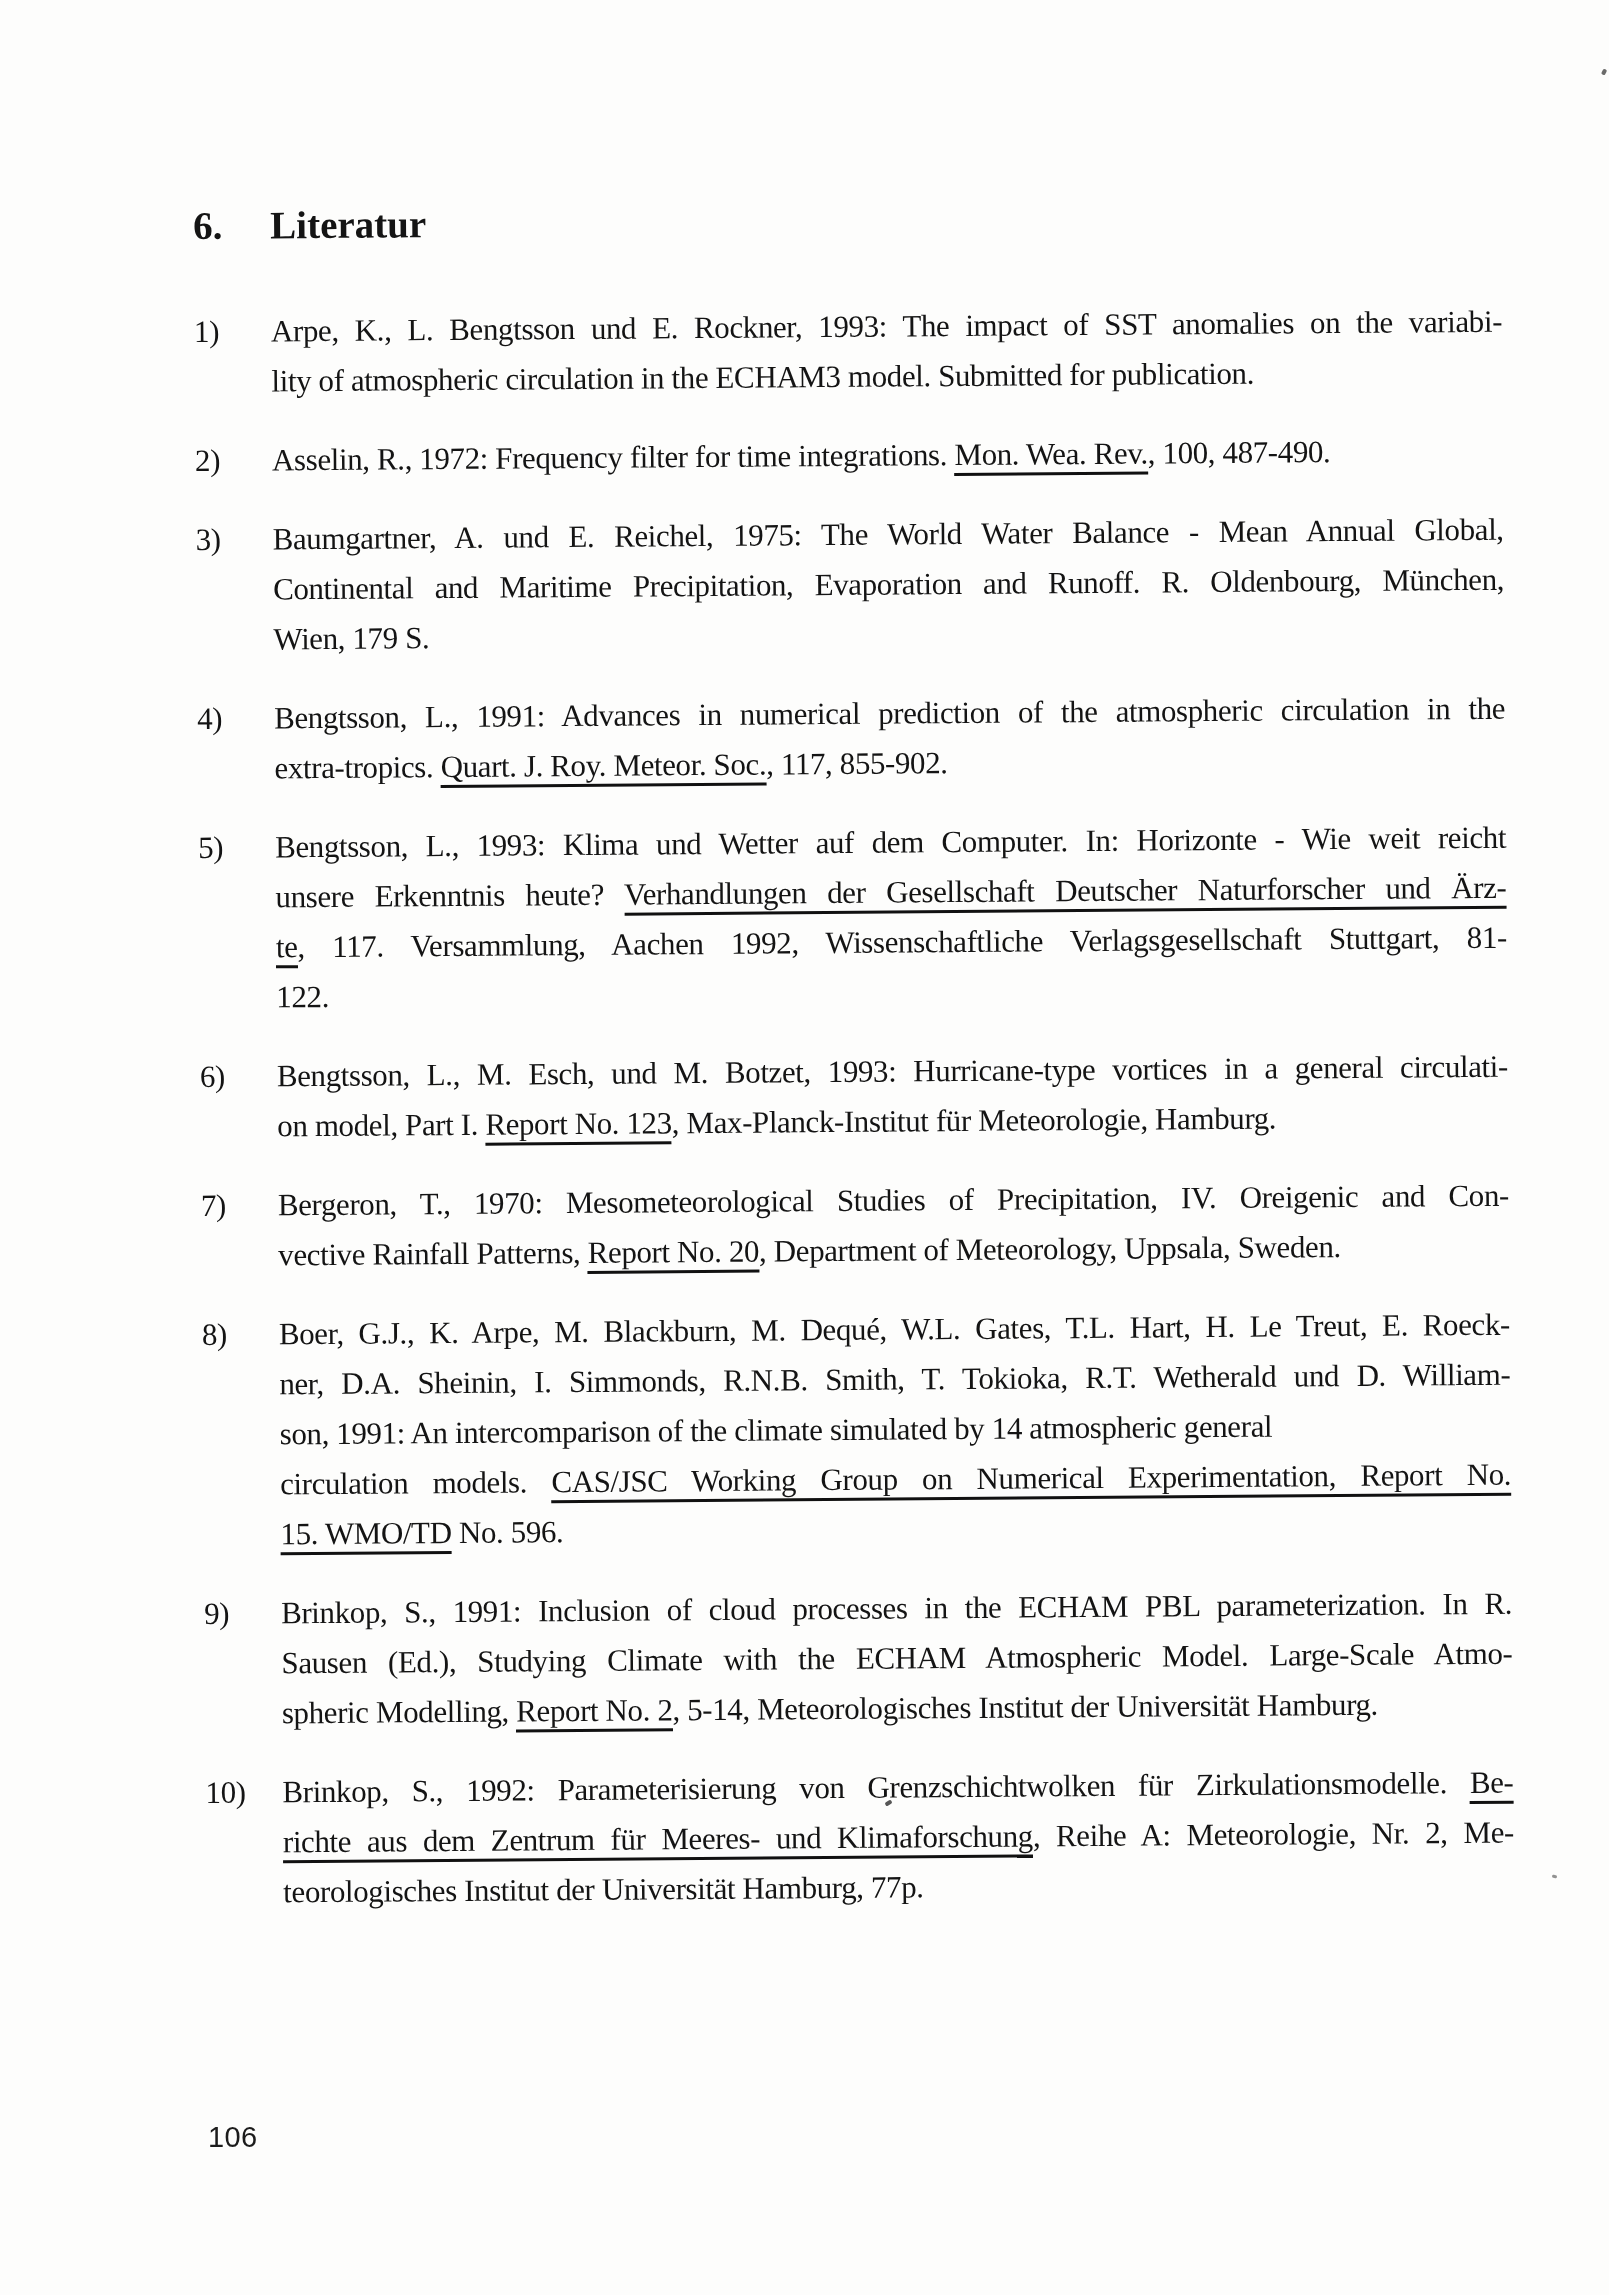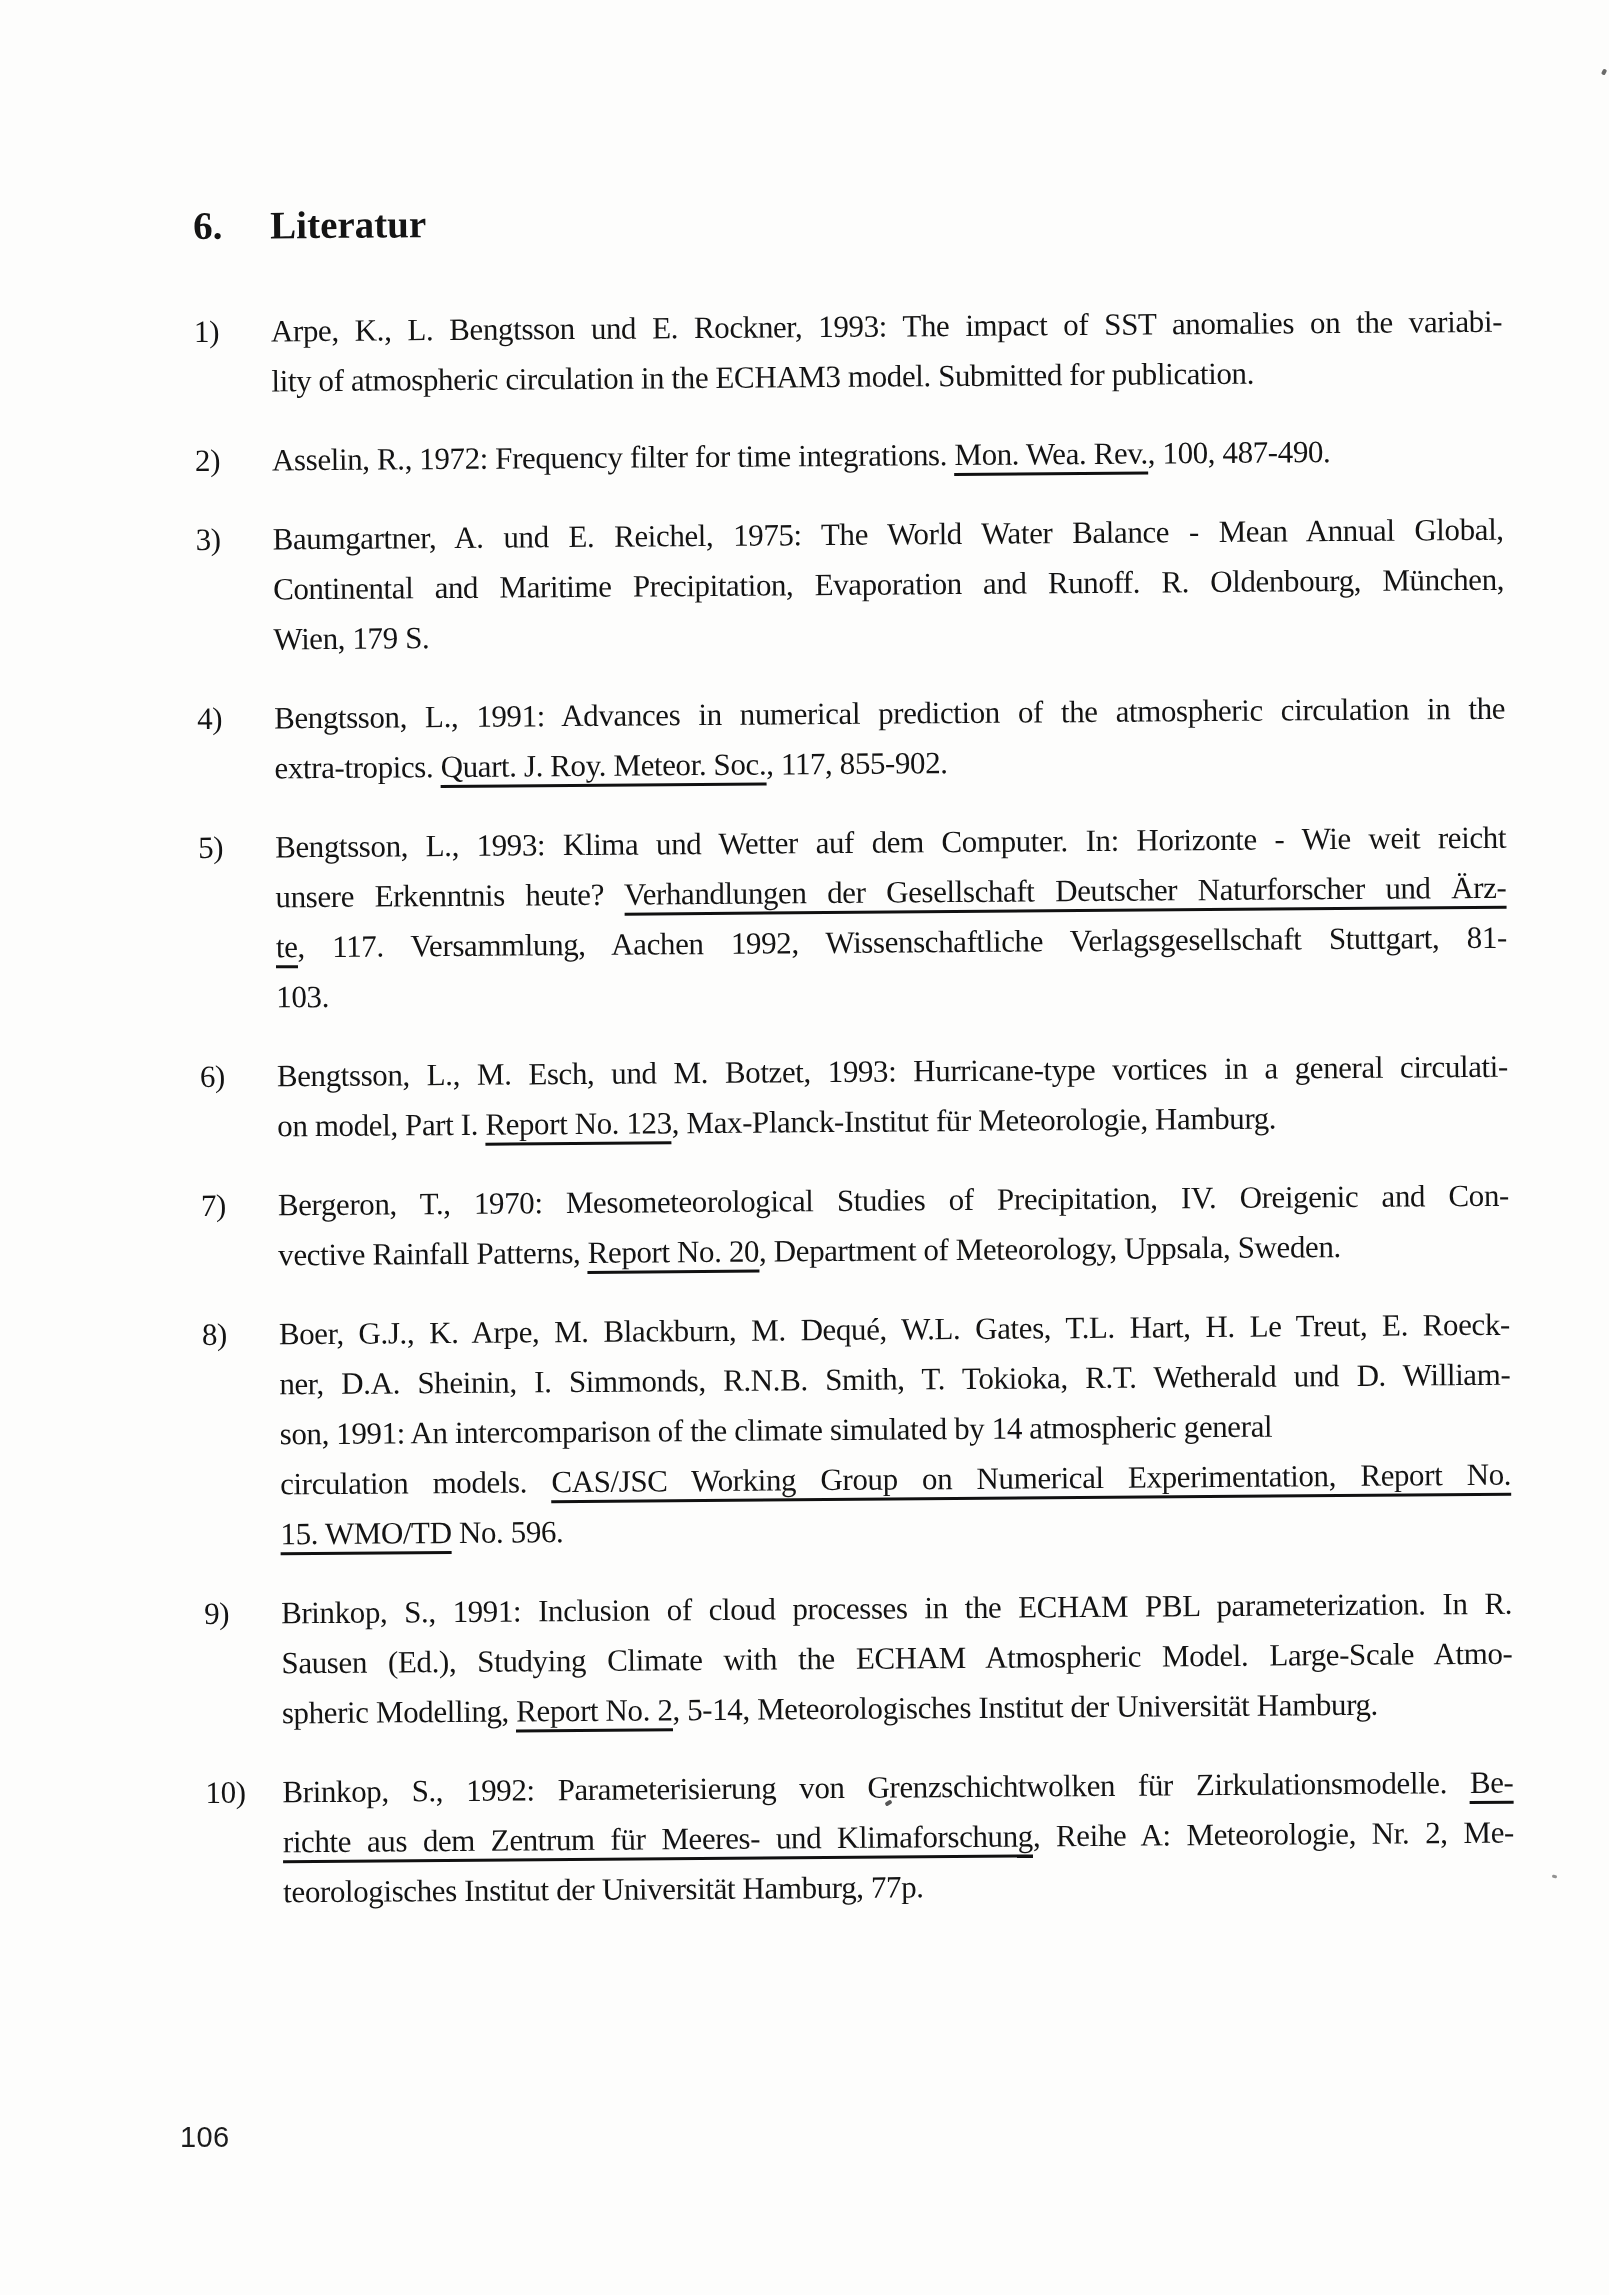--- a/index.html
+++ b/index.html
@@ -60,21 +60,21 @@
   .line.j {
     text-align: justify;
     text-align-last: justify;
   }
   .u {
     border-bottom: 3.2px solid #111;
     padding-bottom: 0.8px;
   }
   .pagenum {
     position: absolute;
-    left: 180px;
+    left: 208px;
     top: 2121px;
     font-family: "Liberation Sans", sans-serif;
     font-size: 29px;
     color: #1c1c1c;
     letter-spacing: 0.4px;
   }
   .speck {
     position: absolute;
     background: #3a3a3a;
     border-radius: 1.6px;
@@ -120,21 +120,21 @@
             <div class="line j"><span>Bengtsson, L., 1991: Advances in numerical prediction of the atmospheric circulation in the</span></div>
             <div class="line"><span>extra-tropics. </span><span class="u">Quart. J. Roy. Meteor. Soc.</span><span>, 117, 855-902.</span></div>
           </div>
         </div>
         <div class="ref">
           <div class="ref-num">5)</div>
           <div class="ref-body">
             <div class="line j"><span>Bengtsson, L., 1993: Klima und Wetter auf dem Computer. In: Horizonte - Wie weit reicht</span></div>
             <div class="line j"><span>unsere Erkenntnis heute? </span><span class="u">Verhandlungen der Gesellschaft Deutscher Naturforscher und Ärz-</span></div>
             <div class="line j"><span class="u">te</span><span>, 117. Versammlung, Aachen 1992, Wissenschaftliche Verlagsgesellschaft Stuttgart, 81-</span></div>
-            <div class="line"><span>103.</span></div>
+            <div class="line"><span>122.</span></div>
           </div>
         </div>
         <div class="ref">
           <div class="ref-num">6)</div>
           <div class="ref-body">
             <div class="line j"><span>Bengtsson, L., M. Esch, und M. Botzet, 1993: Hurricane-type vortices in a general circulati-</span></div>
             <div class="line"><span>on model, Part I. </span><span class="u">Report No. 123</span><span>, Max-Planck-Institut für Meteorologie, Hamburg.</span></div>
           </div>
         </div>
         <div class="ref">

